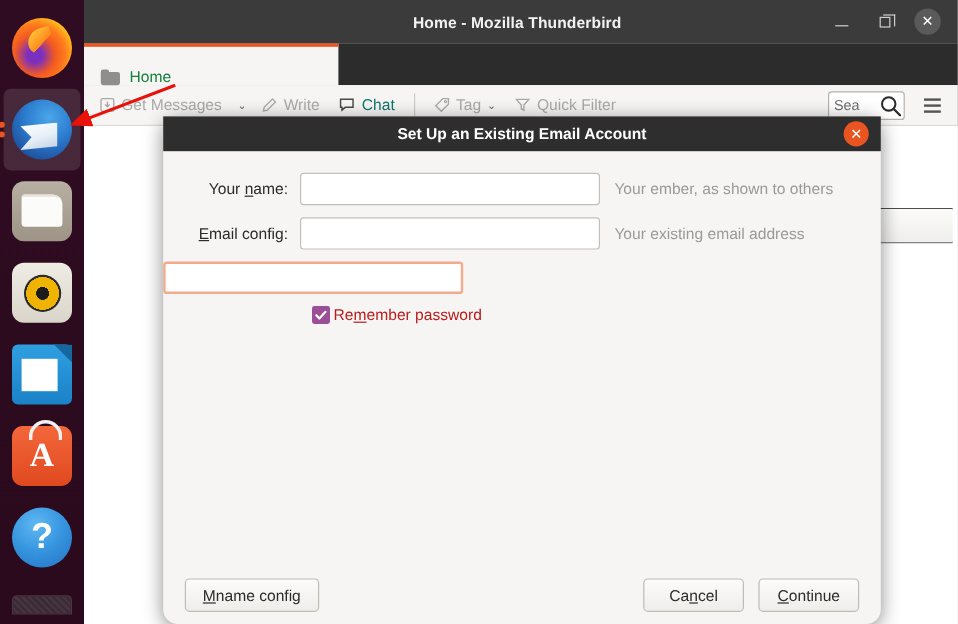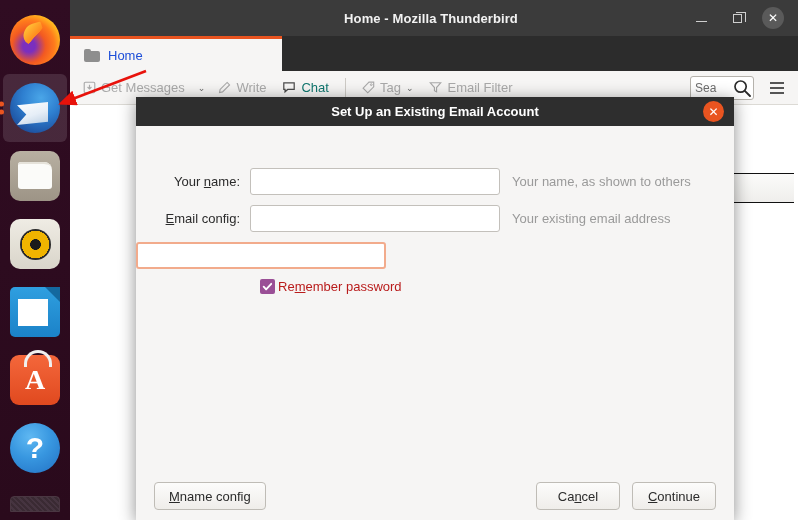--- a/index.html
+++ b/index.html
@@ -99,22 +99,22 @@
   .win-btn { width: 22px; height: 22px; display:flex; align-items:center; justify-content:center;
     color:#cfcfcf; font-size: 13px; }
   .win-btn.close { background: #5a5a5a; border-radius: 50%; color:#ffffff; font-size: 12px; }
   .min-glyph { display:block; width:11px; height:1px; background:#cfcfcf; margin-top:7px;}
   .max-glyph { display:block; width:9px; height:9px; border:1px solid #cfcfcf; position:relative; }
   .max-glyph::after { content:""; position:absolute; left:2px; top:-3px; width:9px; height:9px;
      border:1px solid #cfcfcf; border-bottom:none; border-left:none; }
 
   #tabstrip { height: 35px; background: #2c2c2c; display:flex; align-items:flex-end; flex:none; }
   .tab { height: 35px; min-width: 212px; background: #f6f5f4;
-    border-top: 3px solid #e95420; display:flex; align-items:center; gap: 8px;
-    padding: 0 14px; font-size: 13px; color: #1d4ed8; }
+    border-top: 3px solid #e95420; display:flex; align-items:flex-end; gap: 8px;
+    padding: 0 14px; font-size: 13px; color: #15803d; }
   .tab-folder-ic { width: 16px; height: 13px; position: relative; flex:none; }
   .tab-folder-ic::before { content:""; position:absolute; left:0; bottom:0; width:16px; height:11px;
     background:#8e8e8e; border-radius: 2px; }
   .tab-folder-ic::after { content:""; position:absolute; left:0; top:0; width:7px; height:4px;
     background:#8e8e8e; border-radius: 2px 2px 0 0; }
 
   #toolbar { height: 34px; background: #f6f5f4; border-bottom: 1px solid #dcdad5;
     display: flex; align-items: center; padding: 0 6px; gap: 2px; flex:none; }
   .tb-btn { display:flex; align-items:center; gap:5px; padding: 3px 7px; font-size: 13px;
     color:#0f766e; border-radius:3px; white-space: nowrap; }
@@ -135,29 +135,29 @@
     background: linear-gradient(90deg,#ffffff 0%,#ffffff 86%,#f1efec 100%); }
   #content-pane { flex:1; background:#ffffff; position:relative; }
   #ghost-btn { position:absolute; right: 4px; top: 68px; width: 88px; height: 30px;
     background: linear-gradient(180deg,#fbfbfa,#efeeec);
     border: 1px solid #111111; border-right: none; border-radius: 4px 0 0 4px; }
 
   
   #dialog {
     position: absolute; left: 136px; top: 97px; width: 598px; height: 423px;
     background: #f6f5f4; box-shadow: 0 3px 16px rgba(0,0,0,.45);
-    display: flex; flex-direction: column; z-index: 20;
+    display: flex; flex-direction: column; z-index: 20; border-radius: 12px;
   }
   #dlg-title { height: 29px; background: #2e2e2e; color:#ffffff;
     display:flex; align-items:center; justify-content:center; position:relative; flex:none; }
   #dlg-title span.t { font-size: 13px; font-weight: bold; }
   #dlg-close { position:absolute; right: 10px; top: 4px; width: 21px; height: 21px;
     border-radius: 50%; background:#e95420; color:#ffffff; font-size: 12px;
     display:flex; align-items:center; justify-content:center; }
-  #dlg-body { flex:1; padding: 18px 17px 0 0; margin-top: 24px; }
+  #dlg-body { flex:1; padding: 18px 17px 0 0; }
 
   .frow { display:flex; align-items:center; margin-bottom: 10px; }
   .flabel { width: 114px; text-align: right; padding-right: 10px;
     font-size: 13px; color: #2b2b2b; }
   .finput { width: 250px; height: 27px; background:#ffffff;
     border: 1px solid #c3c0bb; border-radius: 3px; padding: 0 6px; font-size:13px;
     color:#2b2b2b; outline: none; font-family: "Liberation Sans", sans-serif; }
   .finput.focus { border: 2px solid #f2ab8c; }
   .fhint { padding-left: 12px; font-size: 13px; color: #9a9a9a; white-space:nowrap; }
 
@@ -281,21 +281,21 @@
         <circle cx="11.4" cy="4.5" r="1.1" fill="none" stroke="#a9a9a9" stroke-width="1.2"></circle>
       </svg>
       <span>Tag</span>
       <span class="caret">⌄</span>
     </div>
 
     <div class="tb-btn disabled">
       <svg width="13" height="13" viewBox="0 0 16 16">
         <path d="M1.6 2.2h12.8L9.3 8.1v5.3L6.7 12V8.1z" fill="none" stroke="#a9a9a9" stroke-width="1.4"></path>
       </svg>
-      <span>Email Filter</span>
+      <span>Quick Filter</span>
     </div>
 
     <div class="tb-spacer"></div>
 
     <div id="searchbox">
       <span>Sea</span>
       <span class="sq">
         <svg width="20" height="20" viewBox="0 0 20 20">
           <circle cx="8.6" cy="8.6" r="5.6" fill="none" stroke="#2b2b2b" stroke-width="1.7"></circle>
           <path d="M12.8 12.8L18 18" stroke="#2b2b2b" stroke-width="1.9" stroke-linecap="round"></path>
@@ -323,21 +323,21 @@
   <div id="dlg-title">
     <span class="t">Set Up an Existing Email Account</span>
     <div id="dlg-close">✕</div>
   </div>
 
   <div id="dlg-body">
 
     <div class="frow">
       <div class="flabel"><span>Your </span><u>n</u><span>ame:</span></div>
       <input class="finput" type="text" value="" style="">
-      <div class="fhint">Your name, as shown to others</div>
+      <div class="fhint">Your ember, as shown to others</div>
     </div>
 
     <div class="frow">
       <div class="flabel"><span></span><u>E</u><span>mail config:</span></div>
       <input class="finput" type="text" value="" style="">
       <div class="fhint">Your existing email address</div>
     </div>
 
     <div class="frow">
       <input class="finput focus" type="password" value="" style="">

